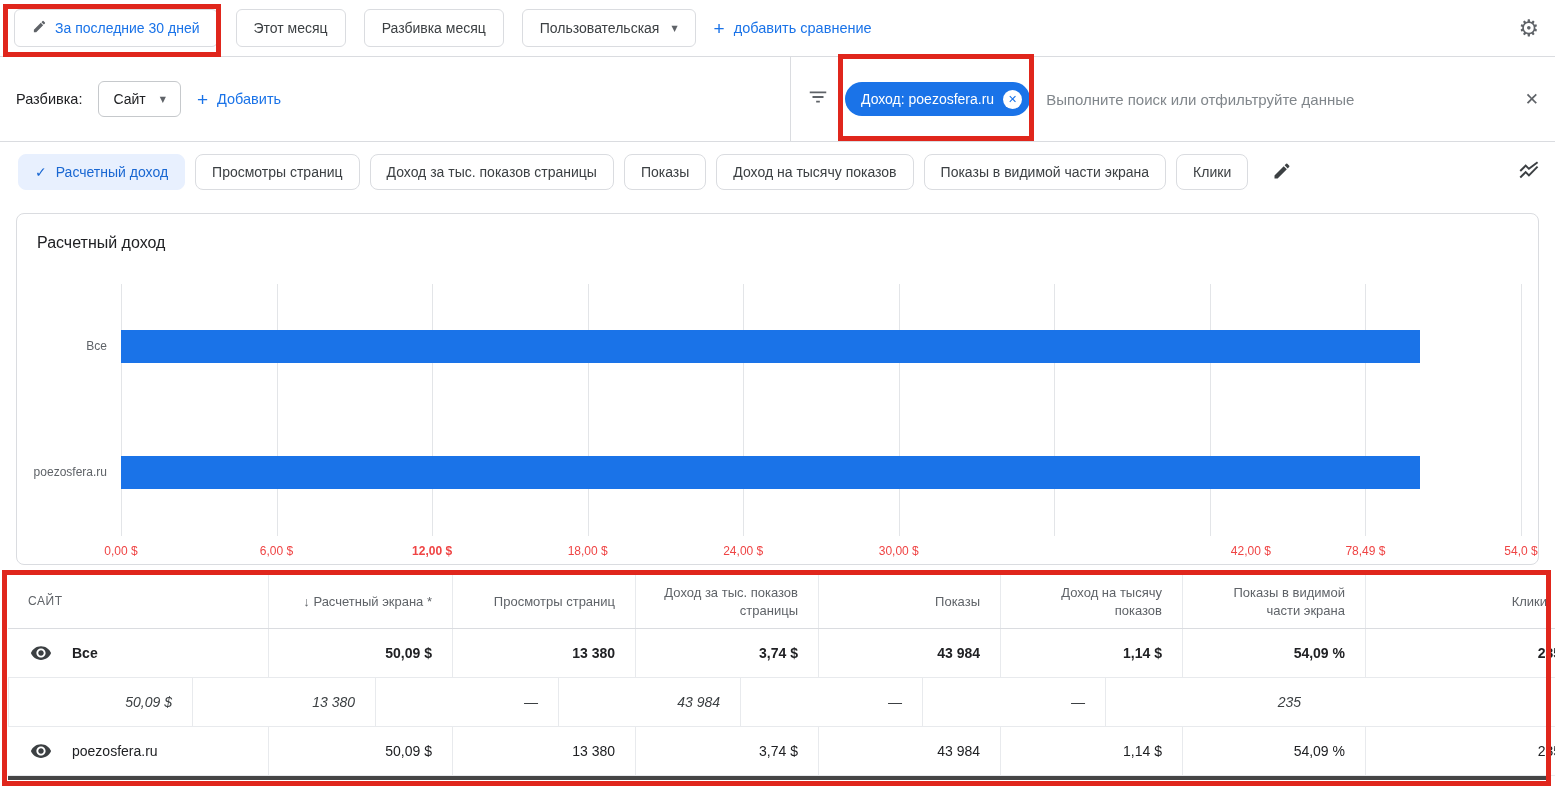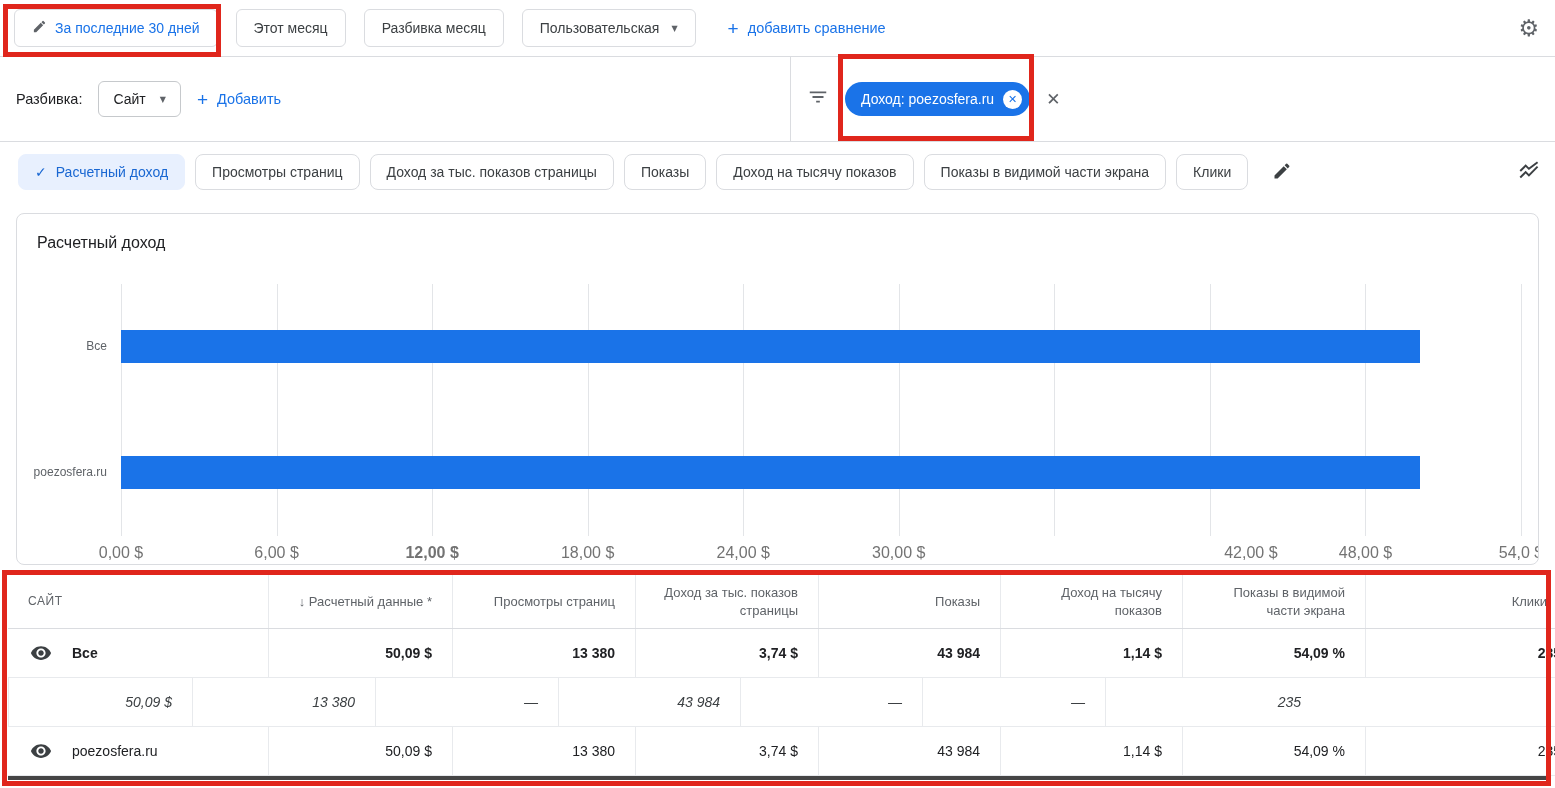--- a/index.html
+++ b/index.html
@@ -4,21 +4,21 @@
 <style>
   * { margin:0; padding:0; box-sizing:border-box; }
   html,body { width:1555px; height:788px; overflow:hidden; background:#fff;
               font-family:"Liberation Sans", sans-serif; }
   .app { position:relative; width:1555px; height:788px; background:#fff; overflow:hidden; }
   .uni { font-family:"DejaVu Sans", sans-serif; }
 
   
   .topbar { position:absolute; top:0; left:0; right:0; height:57px;
             border-bottom:1px solid #dadce0; display:flex; align-items:center;
-            padding:0 16px 0 14px; gap:32px;justify-content:space-between; }
+            padding:0 16px 0 14px; gap:18px;justify-content:space-between; }
   .date-tabs { display:flex; align-items:center; gap:18px; }
   .date-tab { display:flex; align-items:center; gap:8px; height:38px; padding:0 17px;
               background:#fff; border:1px solid #dadce0; border-radius:6px;
               font-family:"Liberation Sans",sans-serif; font-size:14px; color:#3c4043; cursor:pointer; white-space:nowrap; }
   .date-tab.selected { color:#1a73e8; }
   .caret { font-size:8px; color:#5f6368; margin-left:4px; font-family:"DejaVu Sans",sans-serif; }
   .link-btn { display:flex; align-items:center; gap:9px; background:none; border:none;
               color:#1a73e8; font-family:"Liberation Sans",sans-serif; font-size:14.5px; cursor:pointer; white-space:nowrap; }
   .plus { font-size:19px; line-height:1; font-weight:400; }
   .spacer { flex:1; }
@@ -61,21 +61,21 @@
   
   .chart-card { position:absolute; top:213px; left:16px; width:1523px; height:352px;
                 border:1px solid #dadce0; border-radius:8px; background:#fff; overflow:hidden; }
   .chart-title { position:absolute; top:20px; left:20px; font-size:16px; font-weight:400; color:#202124; }
   .plot { position:absolute; left:104px; top:70px; width:1400px; height:252px; }
   .gridline { position:absolute; top:0; bottom:0; width:1px; background:#e3e5e8; }
   .bar { position:absolute; left:0; height:33px; }
   .cat-labels { position:absolute; left:0; top:70px; width:98px; height:252px; }
   .cat-label { position:absolute; right:8px; font-size:12px; color:#5f6368; white-space:nowrap; }
   .x-ticks { position:absolute; left:104px; top:330px; width:1400px; height:20px; }
-  .xtick { position:absolute; transform:translateX(-50%); font-size:16px; color:#737373; white-space:nowrap; }
+  .xtick { position:absolute; transform:translateX(-50%); font-size:12px; color:#ef4444; white-space:nowrap; }
 
   
   .table-wrap { position:absolute; top:575px; left:8px; width:1547px; height:201px;
                 overflow:hidden; background:#fff; }
   .thead { display:flex; height:54px; border-bottom:1px solid #dadce0; width:1565px; }
   .th { display:flex; align-items:center; justify-content:flex-end; padding:0 20px;
         font-size:13px; color:#5f6368; cursor:pointer; }
   .th span { text-align:right; line-height:1.35; }
   .th.al { justify-content:flex-start; }
   .th.al span { text-align:left; letter-spacing:.6px; font-size:12px; }
@@ -146,20 +146,21 @@
     <div class="bd-right">
       <span>
         <svg width="22" height="22" viewBox="0 0 24 24" fill="#5f6368">
             <path d="M10 18h4v-2h-4v2zM3 6v2h18V6H3zm3 7h12v-2H6v2z"></path>
           </svg>
       </span>
       <div class="chip">
         <span>Доход: poezosfera.ru</span>
         <span class="chip-x">✕</span>
       </div>
+      <input class="search-input" type="text" placeholder="Выполните поиск или отфильтруйте данные" style="">
       <button class="icon-btn">
         <span class="uni x-glyph">✕</span>
       </button>
     </div>
   </div>
 
   <div class="metrics-bar">
     <div style="display:flex;align-items:center;gap:10px;" id="metric-tabs">
         <button class="metric-chip selected">
           <span class="check">✓</span>
@@ -227,32 +228,32 @@
     </div>
     <div class="x-ticks" id="x-ticks">
         <div class="xtick" style="left: 0%;">0,00 $</div>
         <div class="xtick" style="left: 11.1111%;">6,00 $</div>
         <div class="xtick" style="left: 22.2222%; font-weight: bold;">12,00 $</div>
         <div class="xtick" style="left: 33.3333%;">18,00 $</div>
         <div class="xtick" style="left: 44.4444%;">24,00 $</div>
         <div class="xtick" style="left: 55.5556%;">30,00 $</div>
         <div class="xtick" style="left: 66.6667%; margin-top: 48px;">36,00 $</div>
         <div class="xtick" style="left: 77.7778%; margin-left: 41px;">42,00 $</div>
-        <div class="xtick" style="left: 88.8889%;">48,00 $</div>
+        <div class="xtick" style="left: 88.8889%;">78,49 $</div>
         <div class="xtick" style="left: 100%;">54,0 $</div>
       </div>
   </section>
 
   <section class="table-wrap">
     <div class="thead" id="thead">
         <div class="th al" style="width: 260px;">
           <span>САЙТ</span>
         </div>
         <div class="th ar bl" style="width: 184px;">
-          <span>↓ Расчетный данные *</span>
+          <span>↓ Расчетный экрана *</span>
         </div>
         <div class="th ar bl" style="width: 183px;">
           <span>Просмотры страниц</span>
         </div>
         <div class="th ar bl" style="width: 183px;">
           <span>Доход за тыс. показов страницы</span>
         </div>
         <div class="th ar bl" style="width: 182px;">
           <span>Показы</span>
         </div>

